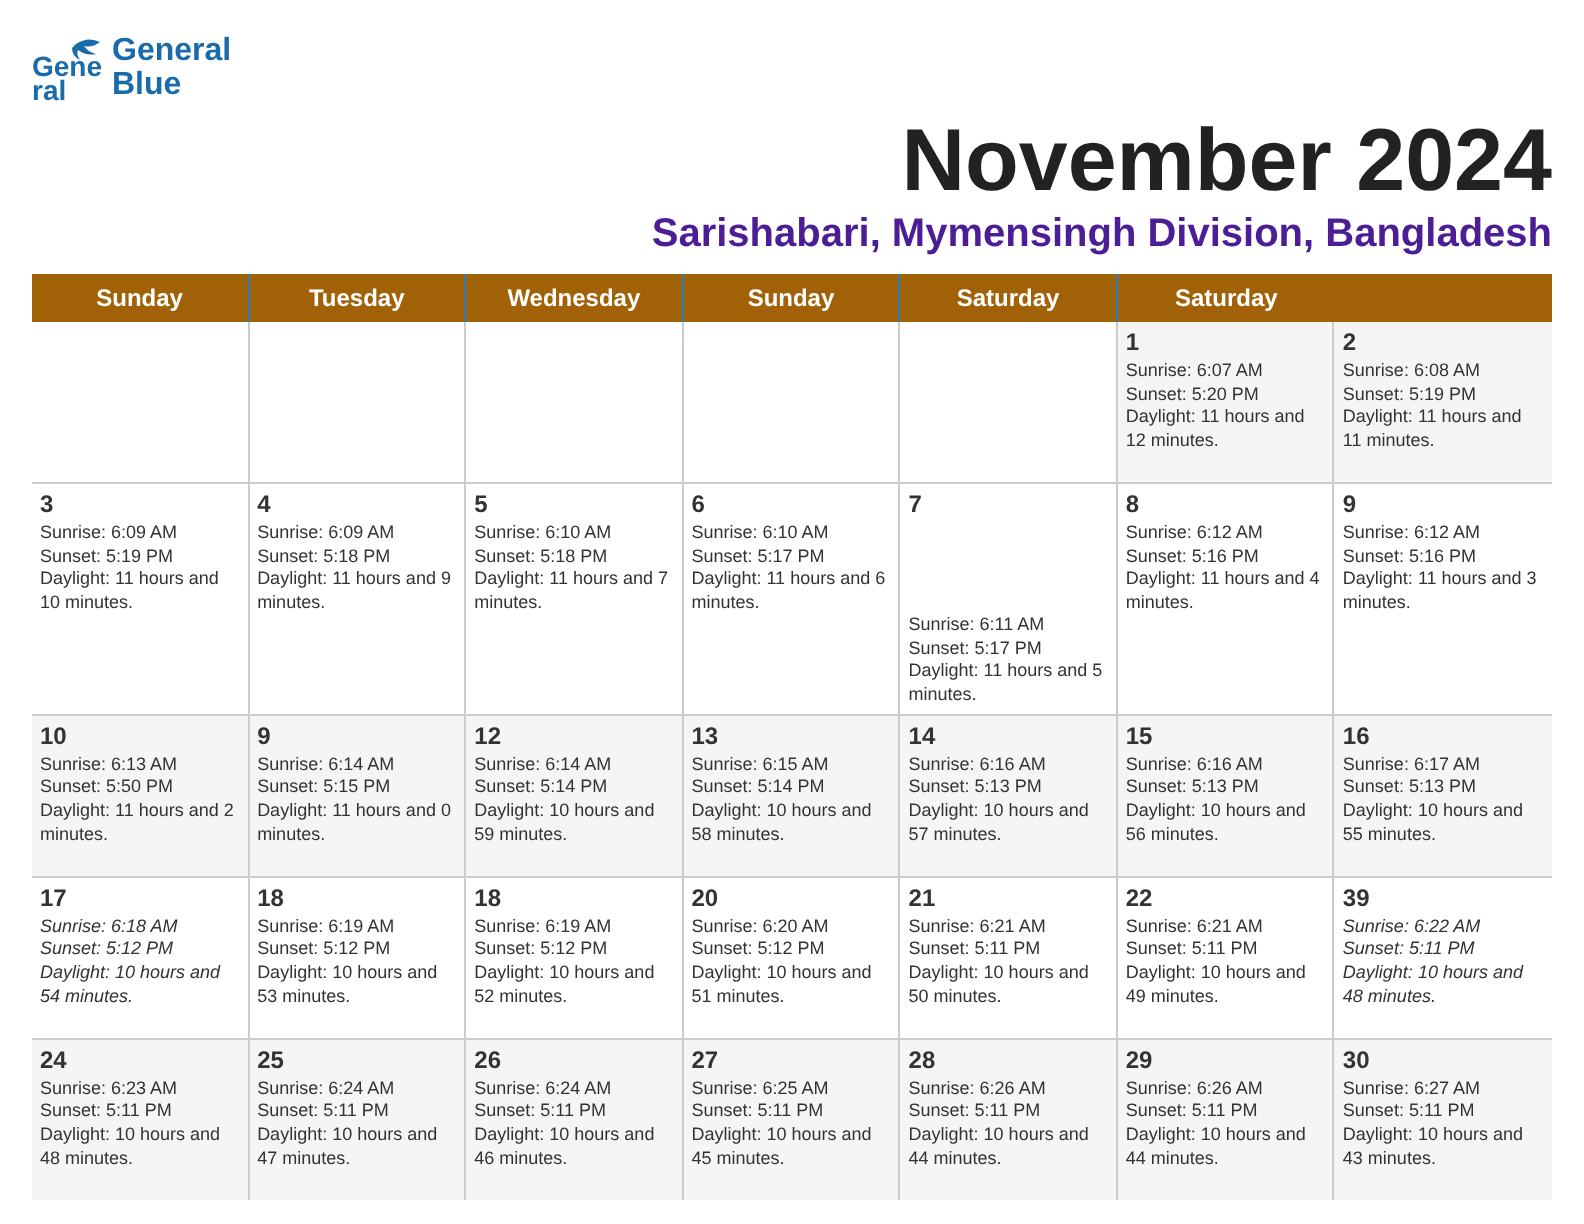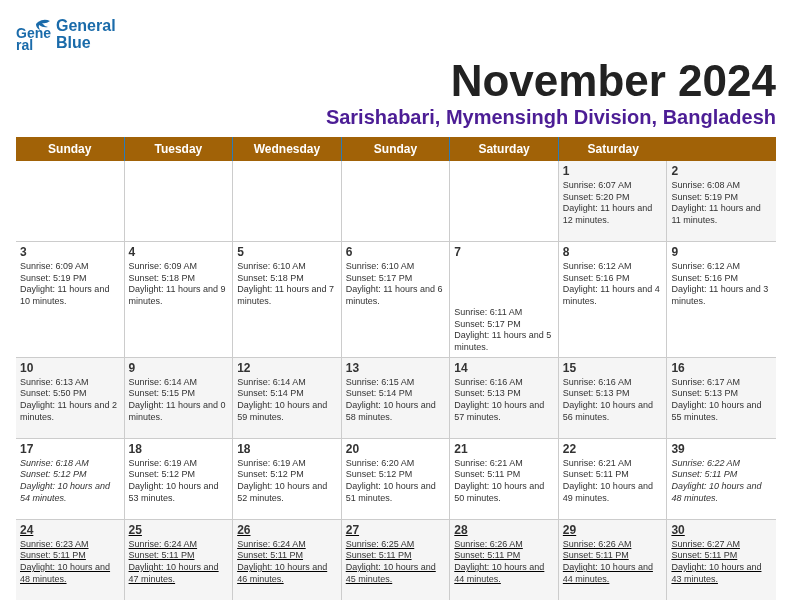--- a/index.html
+++ b/index.html
@@ -65,21 +65,21 @@
       display: flex;
       flex-direction: column;
       flex: 1;
     }
     .cal-row {
       display: grid;
       grid-template-columns: repeat(7, 1fr);
       flex: 1;
       border-bottom: 1px solid #ccc;
     }
-    .cal-row:last-child { border-bottom: none; text-decoration: underline; }
+    .cal-row:last-child { border-bottom: none; }
     .cal-cell {
       border-right: 1px solid #ccc;
       padding: 3px 4px;
       font-size: 9.5px;
       color: #333;
       vertical-align: top;
       min-height: 80px;
       position: relative;
     }
     .cal-cell:last-child { border-right: none; }

